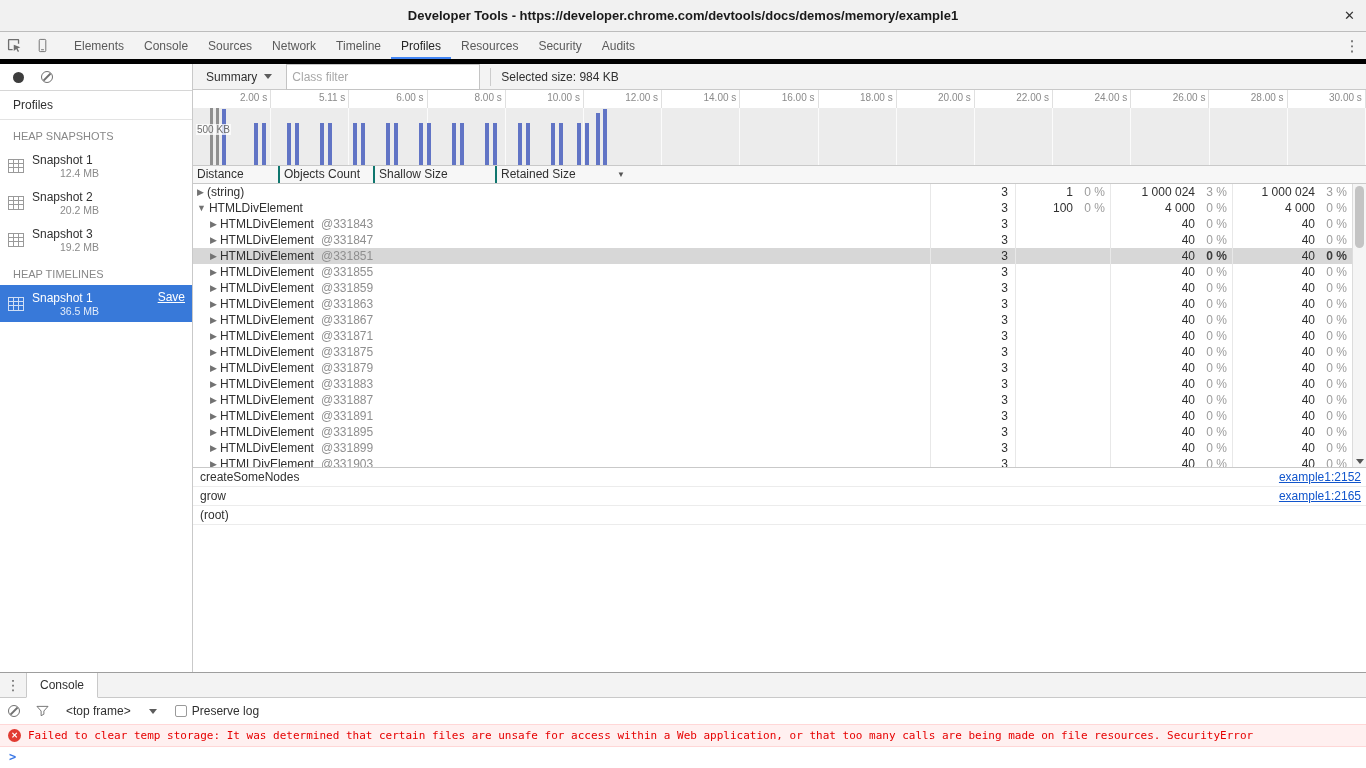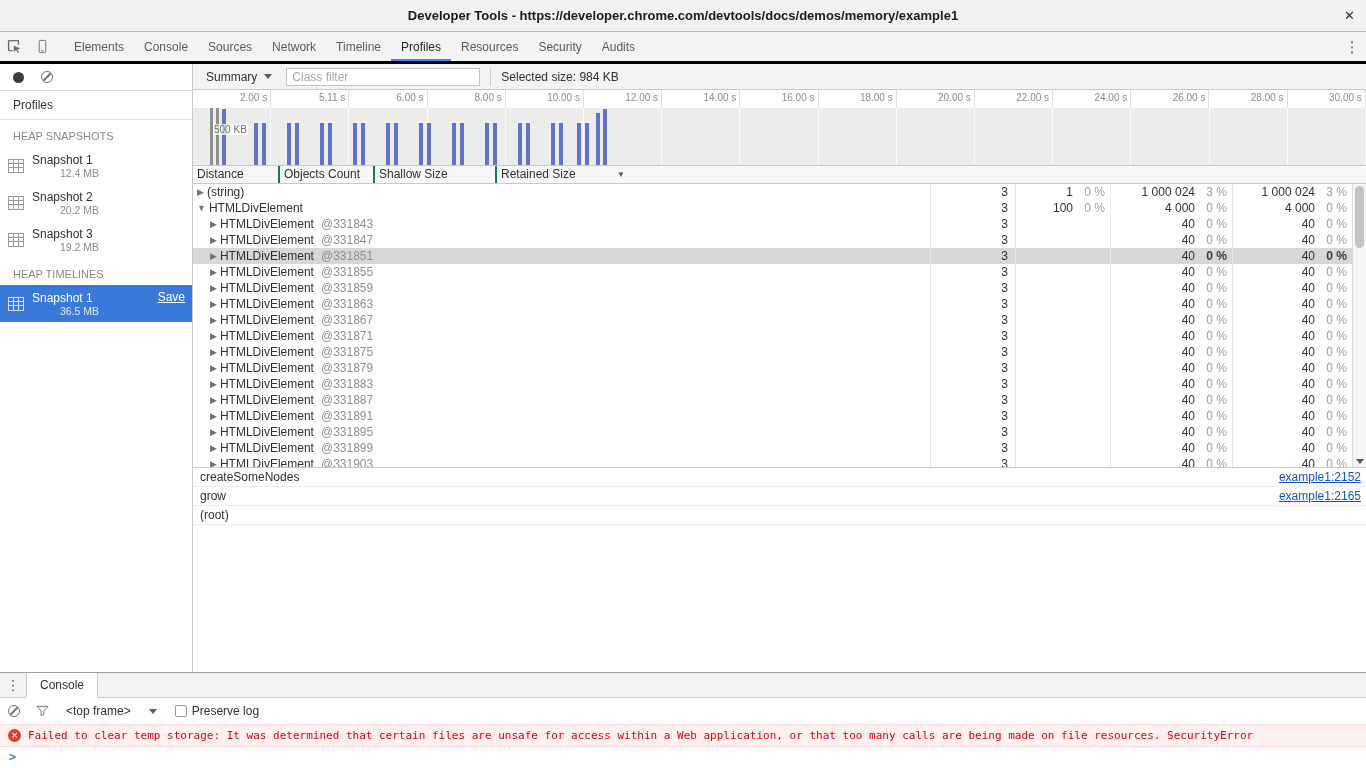--- a/index.html
+++ b/index.html
@@ -5,21 +5,21 @@
   * { margin:0; padding:0; }
   body { background:#ddd; font-family:"Liberation Sans",sans-serif; font-size:12px; color:#303030; }
   .app { width:1366px; height:768px; display:flex; flex-direction:column; overflow:hidden; background:#fff; }
 
   
   .titlebar { height:32px; flex:none; background:#f1f1f1; border-bottom:1px solid #bcbcbc; display:flex; align-items:center; justify-content:center; position:relative; box-sizing:border-box; }
   .title { font-weight:bold; font-size:13px; color:#1a1a1a; }
   .close { position:absolute; right:11px; top:0; height:100%; display:flex; align-items:center; font-size:13px; color:#333; }
 
   
-  .toolbar { height:32px; flex:none; background:#f3f3f3; border-bottom:3px solid #000000; display:flex; align-items:stretch; box-sizing:border-box; }
+  .toolbar { height:32px; flex:none; background:#f3f3f3; border-bottom:5px solid #000000; display:flex; align-items:stretch; box-sizing:border-box; }
   .tool-icon { width:28px; display:flex; align-items:center; justify-content:center; color:#6e6e6e; }
   .tool-icon svg { display:block; }
   .tabs { display:flex; margin-left:8px; }
   .tab { padding:0 10px; display:flex; align-items:center; color:#5a5a5a; }
   .tab.selected { color:#262626; box-shadow:inset 0 -2px 0 var(--accent); }
   .overflow { margin-left:auto; width:28px; display:flex; align-items:center; justify-content:center; color:#5a5a5a; font-size:15px; }
 
   .main { flex:1; display:flex; min-height:0; }
 
   
@@ -39,33 +39,33 @@
   .snap-item.selected .snap-size { color:rgba(255,255,255,.85); }
   .snap-item.selected .snap-icon { color:#cfdef5; }
   .save-link { position:absolute; right:7px; top:5px; color:#fff; text-decoration:underline; display:none; }
   .snap-item.selected .save-link { display:block; }
 
   
   .panel { flex:1; min-width:0; display:flex; flex-direction:column; background:#fff; }
   .controls { height:26px; flex:none; background:#f3f3f3; border-bottom:1px solid #c9c9c9; display:flex; align-items:center; box-sizing:border-box; }
   .view-select { display:flex; align-items:center; gap:7px; padding:0 8px 0 13px; }
   .caret-down { width:0; height:0; border-left:4px solid transparent; border-right:4px solid transparent; border-top:5px solid #5c5c5c; }
-  .class-filter { width:194px; height:18px; box-sizing:border-box; border:1px solid #c4c4c4; background:#fff; font:12px "Liberation Sans",sans-serif; padding:0 5px; margin-left:6px; outline:none; color:#303030; }
+  .class-filter { width:194px; height:26px; box-sizing:border-box; border:1px solid #c4c4c4; background:#fff; font:12px "Liberation Sans",sans-serif; padding:0 5px; margin-left:6px; outline:none; color:#303030; }
   .class-filter::placeholder { color:#a8a8a8; }
   .vsep { width:1px; height:18px; background:#ccc; margin:0 10px; }
 
   
   .overview { height:76px; flex:none; border-bottom:1px solid #c9c9c9; position:relative; background:#fff; box-sizing:border-box; }
   .ov-ruler { display:flex; height:18px; }
   .ov-tick { width:calc(100%/15); box-sizing:border-box; border-right:1px solid #e0e0e0; text-align:right; padding-right:3px; font-size:10px; color:#8a8a8a; line-height:15px; white-space:nowrap; overflow:hidden; }
   .ov-chart { position:absolute; left:0; top:18px; right:0; bottom:0;
     background:repeating-linear-gradient(to right,#ececec 0,#ececec calc(100%/15 - 1px),#fbfbfb calc(100%/15 - 1px),#fbfbfb calc(100%/15)); }
   .ov-bar { position:absolute; bottom:0; width:4px; background:var(--bar); }
   .ov-handle { position:absolute; top:0; bottom:0; width:3px; background:#8f8f8f; }
-  .ov-ylabel { position:absolute; left:20px; top:16px; font-size:10px; color:#6e6e6e; background:rgba(255,255,255,.75); padding:0 1px; }
+  .ov-ylabel { position:absolute; left:3px; top:16px; font-size:10px; color:#6e6e6e; background:rgba(255,255,255,.75); padding:0 1px; }
 
   
   .grid-header { display:flex; height:18px; flex:none; background:#f7f7f7; border-bottom:1px solid #c9c9c9; box-sizing:border-box; line-height:16px; }
   .gh { box-sizing:border-box; border-left:2px solid #0f766e; padding:0 4px; white-space:nowrap; overflow:hidden; }
   .gh:first-child { border-left:none; }
   .gh.constructor { flex:1; }
   .gh.distance { width:85px; }
   .gh.count { width:95px; }
   .gh.shallow { width:122px; }
   .gh.retained { width:134px; position:relative; }

